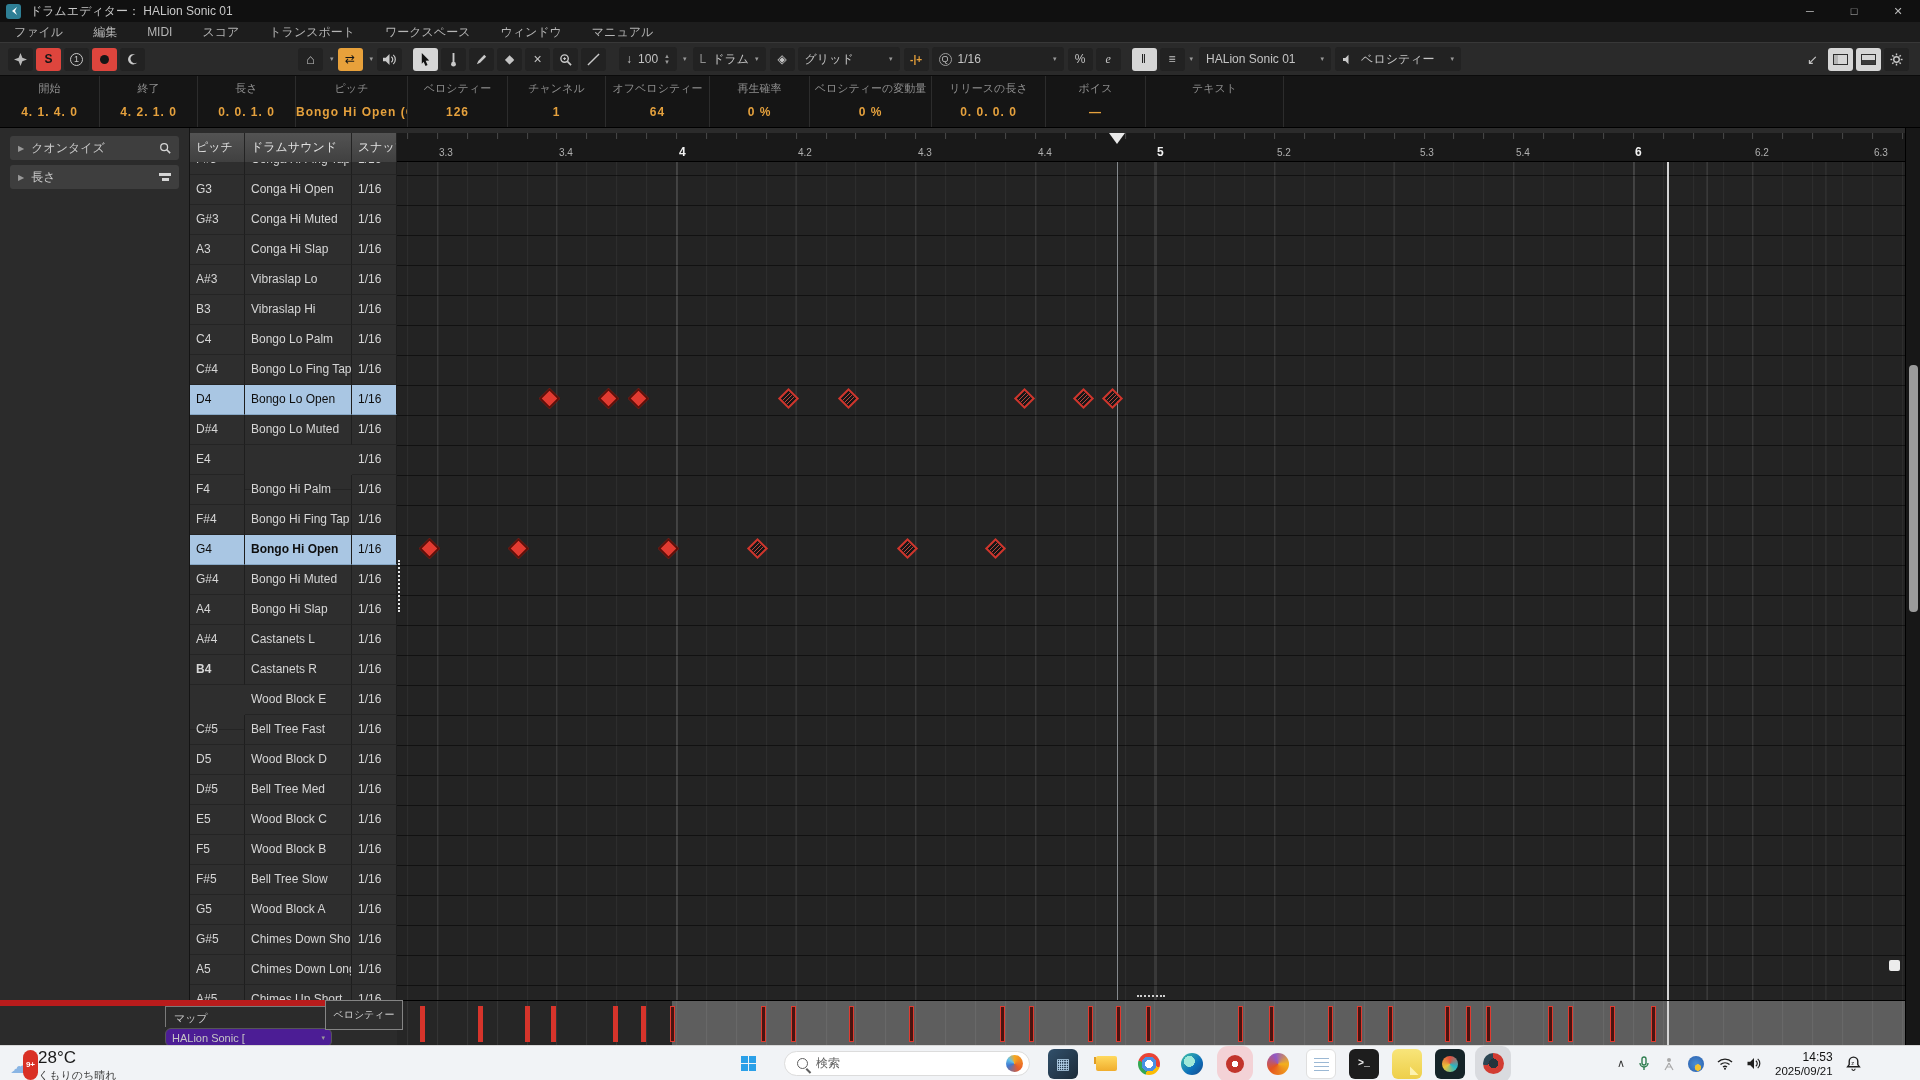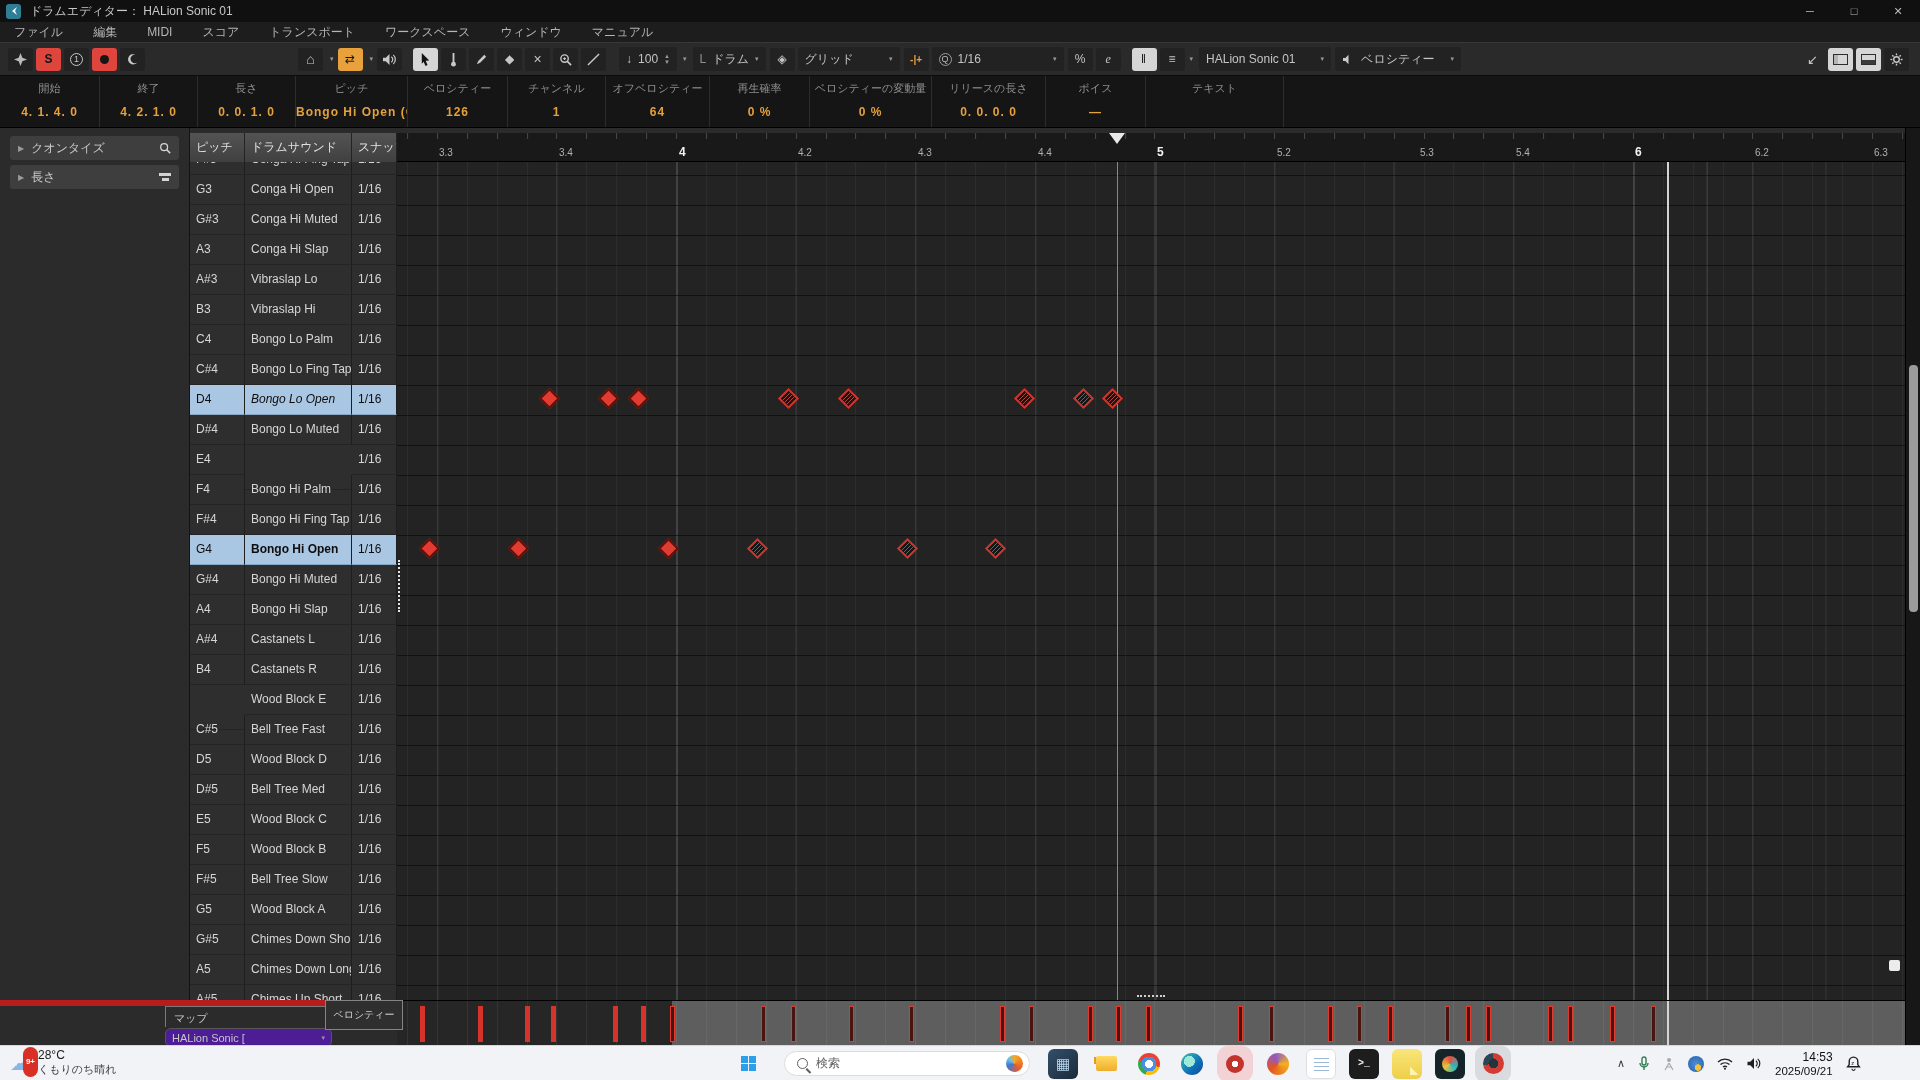--- a/index.html
+++ b/index.html
@@ -86,21 +86,21 @@
 #ctrlbox{position:absolute;left:325px;top:-6px;width:78px;height:30px;background:#2f2f2f;border:1px solid #858585;display:flex;align-items:center;justify-content:center;font-size:10px;color:#cfcfcf;z-index:6}
 
 #vscroll{position:absolute;left:1905px;top:128px;width:15px;height:917px;background:#171717;border-left:1px solid #000}
 #vthumb{position:absolute;left:3px;top:237px;width:9px;height:247px;background:#9b9b9b;border-radius:4px}
 #zoomdot{position:absolute;left:1889px;top:960px;width:11px;height:11px;background:#ececec;border-radius:2px}
 
 #taskbar{position:absolute;left:0;top:1045px;width:1920px;height:35px;background:#f1f3f6;border-top:1px solid #d8d8d8;color:#222;font-size:12px}
 #weather{position:absolute;left:10px;top:2px;display:flex;align-items:center;gap:7px}
 #wicon{position:relative;font-size:21px;color:#8ab5e4;line-height:28px}
 #wbadge{position:absolute;right:-7px;top:-2px;background:#d93025;color:#fff;font-size:8px;border-radius:8px;padding:1px 3px;font-weight:bold}
-#wtxt div:first-child{font-size:12px;color:#1a1a1a}
+#wtxt div:first-child{font-size:17px;color:#1a1a1a}
 #wtxt div:last-child{font-size:11px;color:#3d3d3d}
 #winlogo{position:absolute;left:741px;top:10px;display:grid;grid-template-columns:7px 7px;grid-template-rows:7px 7px;gap:1px}
 #winlogo span{background:#2ba0e8}
 #searchpill{position:absolute;left:784px;top:5px;width:246px;height:25px;background:#fff;border:1px solid #dcdcdc;border-radius:13px;display:flex;align-items:center;padding:0 6px 0 12px;gap:8px;color:#5f5f5f}
 .mag{width:11px;height:11px;border:1.6px solid #5f5f5f;border-radius:50%;position:relative;flex:none}
 .mag::after{content:"";position:absolute;left:9px;top:9px;width:6px;height:1.6px;background:#5f5f5f;transform:rotate(45deg);transform-origin:0 0}
 #bingorb{margin-left:auto;width:17px;height:17px;border-radius:50%;background:conic-gradient(#f6a821,#e85b2b 40%,#3f78d1 70%,#64c3e8 85%,#f6a821)}
 #apps{position:absolute;left:1048px;top:2px;display:flex;align-items:center;gap:13px;height:31px}
 .app{width:30px;height:30px;border-radius:6px;display:flex;align-items:center;justify-content:center;flex:none}
 .app.highlight{background:#f3d2d6;box-shadow:0 0 0 3px #f3d2d6;border-radius:8px}
@@ -418,21 +418,21 @@
         <div class="dc" style="width: 107px;">Bongo Lo Palm</div>
         <div class="dc" style="width: 45px;">1/16</div>
       </div>
       <div class="drow">
         <div class="dc" style="width: 55px;">C#4</div>
         <div class="dc" style="width: 107px;">Bongo Lo Fing Tap</div>
         <div class="dc" style="width: 45px;">1/16</div>
       </div>
       <div class="drow sel">
         <div class="dc" style="width: 55px;">D4</div>
-        <div class="dc" style="width: 107px; font-style: italic;">Bongo Lo Open</div>
+        <div class="dc" style="width: 107px;">Bongo Lo Open</div>
         <div class="dc" style="width: 45px;">1/16</div>
       </div>
       <div class="drow">
         <div class="dc" style="width: 55px;">D#4</div>
         <div class="dc" style="width: 107px;">Bongo Lo Muted</div>
         <div class="dc" style="width: 45px;">1/16</div>
       </div>
       <div class="drow">
         <div class="dc" style="width: 55px;">E4</div>
         <div class="dc" style="width: 107px; margin-top: 44px;">Bongo Lo Slap</div>
@@ -462,21 +462,21 @@
         <div class="dc" style="width: 55px;">A4</div>
         <div class="dc" style="width: 107px;">Bongo Hi Slap</div>
         <div class="dc" style="width: 45px;">1/16</div>
       </div>
       <div class="drow">
         <div class="dc" style="width: 55px;">A#4</div>
         <div class="dc" style="width: 107px;">Castanets L</div>
         <div class="dc" style="width: 45px;">1/16</div>
       </div>
       <div class="drow">
-        <div class="dc" style="width: 55px;">B4</div>
+        <div class="dc" style="width: 55px; font-weight: bold;">B4</div>
         <div class="dc" style="width: 107px;">Castanets R</div>
         <div class="dc" style="width: 45px;">1/16</div>
       </div>
       <div class="drow">
         <div class="dc" style="width: 55px; margin-top: 44px;">C5</div>
         <div class="dc" style="width: 107px;">Wood Block E</div>
         <div class="dc" style="width: 45px;">1/16</div>
       </div>
       <div class="drow">
         <div class="dc" style="width: 55px;">C#5</div>

